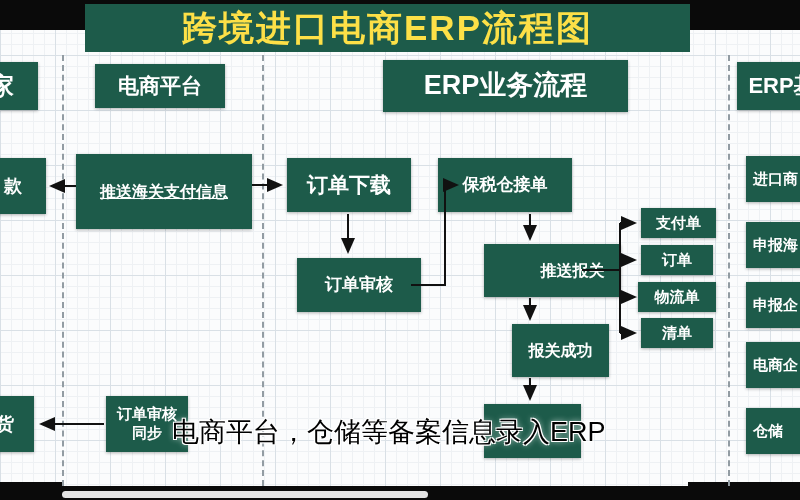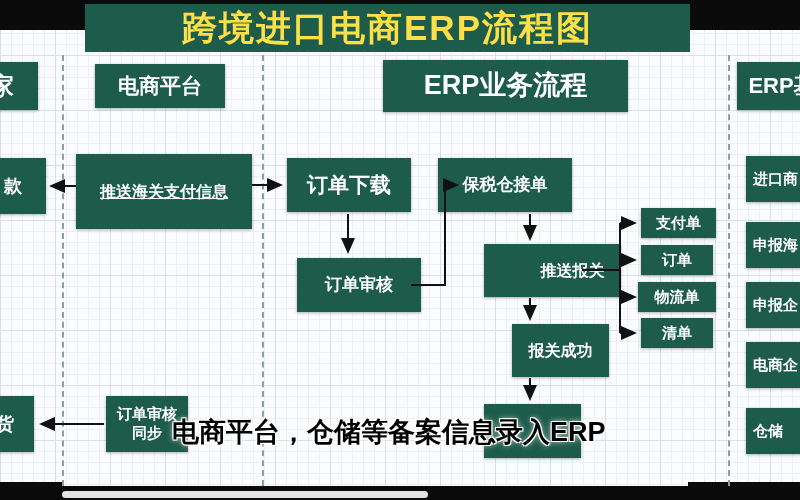--- a/index.html
+++ b/index.html
@@ -45,21 +45,21 @@
   .b-doc2        { left:641px; top:245px; width:72px;  height:30px; font-size:15px; }
   .b-doc3        { left:638px; top:282px; width:78px;  height:30px; font-size:15px; }
   .b-doc4        { left:641px; top:318px; width:72px;  height:30px; font-size:15px; }
   .b-ship        { left:106px; top:396px; width:82px;  height:56px; font-size:15px; }
   .b-goods       { left:-24px; top:396px; width:58px;  height:56px; font-size:18px; }
   .rbox { left:746px; width:84px; height:46px; font-size:15px; align-items:flex-start; padding-left:7px; justify-content:center; box-sizing:border-box; text-align:left; }
   .r1 { top:156px; } .r2 { top:222px; } .r3 { top:282px; } .r4 { top:342px; } .r5 { top:408px; }
   .arrows { position:absolute; left:0; top:0; z-index:5; pointer-events:none; }
   .caption {
     position:absolute; left:172px; top:414px; z-index:8;
-    font-size:27px; font-weight:bold; color:#000; white-space:nowrap;
+    font-size:27px; font-weight:normal; color:#000; white-space:nowrap;
     text-shadow:-1px -1px 0 #fff, 1px -1px 0 #fff, -1px 1px 0 #fff, 1px 1px 0 #fff, 0 0 6px #fff;
     text-align:center;
   }
   .bar-top     { left:0; top:0; width:800px; height:30px; }
   .bar-bottom  { left:0; top:486px; width:800px; height:14px; }
   .bar-bl      { left:0; top:482px; width:64px; height:18px; }
   .bar-br      { left:688px; top:482px; width:112px; height:18px; }
   .progress-pill { position:absolute; left:62px; top:491px; width:366px; height:7px; background:#e3e3e3; border-radius:4px; z-index:3; }
 </style>
 </head>

